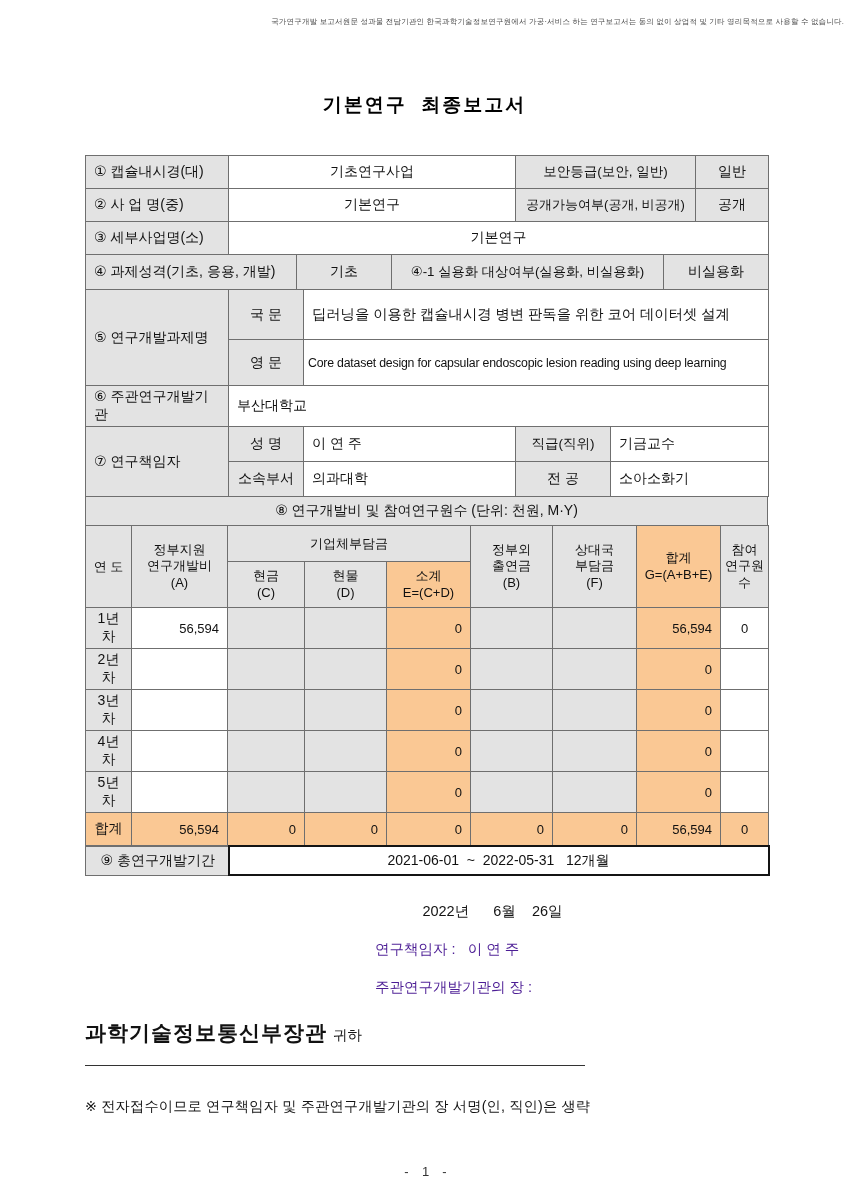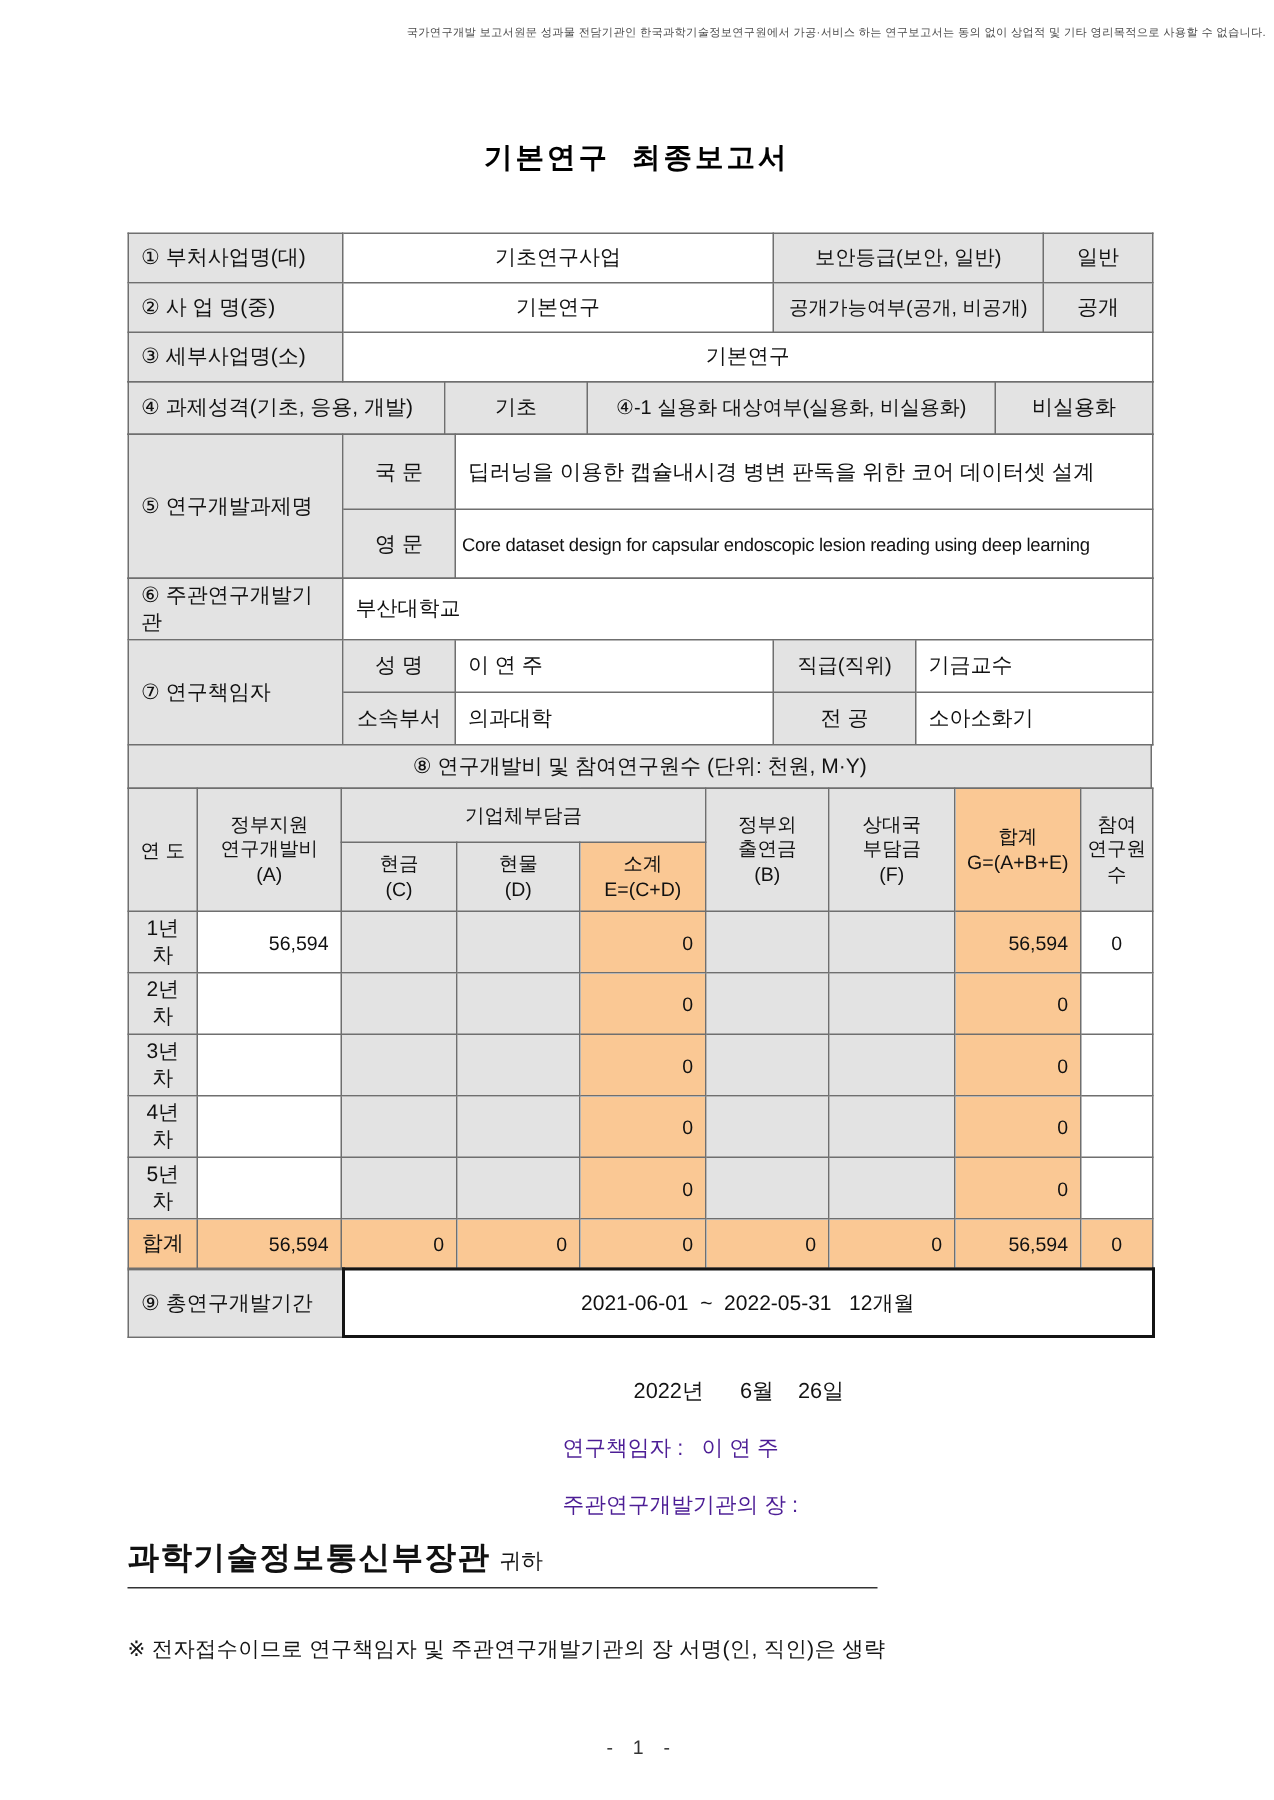--- a/index.html
+++ b/index.html
@@ -50,54 +50,54 @@
   }
   .date-line {
     margin-top:26px; padding-left:132px; text-align:center;
     font-size:14.5px; white-space:pre; color:#141414;
   }
   .sig-line {
     margin-top:19px; padding-left:290px; text-align:left;
     font-size:14.5px; white-space:pre; color:#4c1d95;
   }
   .recipient-block {
-    margin-top:11px; width:500px; padding-bottom:6px;
+    margin-top:22px; width:500px; padding-bottom:18px;
     border-bottom:1.5px solid #333;
   }
   .recipient-name { font-size:21px; font-weight:bold; letter-spacing:1px; color:#111; }
   .recipient-suffix { font-size:14.5px; font-weight:normal; margin-left:6px; color:#141414; }
   .note-line { margin-top:31px; font-size:14.2px; color:#141414; letter-spacing:0.2px; }
   .page-num { margin-top:48px; text-align:center; font-size:13px; color:#333; letter-spacing:2px; white-space:pre; }
 
   tr.h33 td { height:33px; }
   tr.h35 td { height:35px; }
   tr.h50 td { height:50px; }
   tr.h46 td { height:46px; }
   tr.h36 td { height:36px; }
-  tr.h45 td { height:45px; }
+  tr.h45 td { height:29px;text-align:center; }
 </style>
 </head>
 <body>
 
 <div class="disclaimer">국가연구개발 보고서원문 성과물 전담기관인 한국과학기술정보연구원에서 가공·서비스 하는 연구보고서는 동의 없이 상업적 및 기타 영리목적으로 사용할 수 없습니다.</div>
 
 <div class="doc-title">기본연구  최종보고서</div>
 
 <div class="content">
 
   <table>
     <colgroup>
         <col style="width:143px">
         <col style="width:287px">
         <col style="width:180px">
         <col style="width:73px">
       </colgroup>
     <tbody>
         <tr class="h33">
-      <td class="gray lbl">① 부처사업명(대)</td>
+      <td class="gray lbl">① 캡슐내시경(대)</td>
       <td class="ctr">기초연구사업</td>
       <td class="gray ctr" style="font-size:13.5px">보안등급(보안, 일반)</td>
       <td class="gray ctr">일반</td>
     </tr>
     <tr class="h33">
       <td class="gray lbl">② 사 업 명(중)</td>
       <td class="ctr">기본연구</td>
       <td class="gray ctr" style="font-size:13px; padding:2px 1px;">공개가능여부(공개, 비공개)</td>
       <td class="gray ctr">공개</td>
     </tr>

